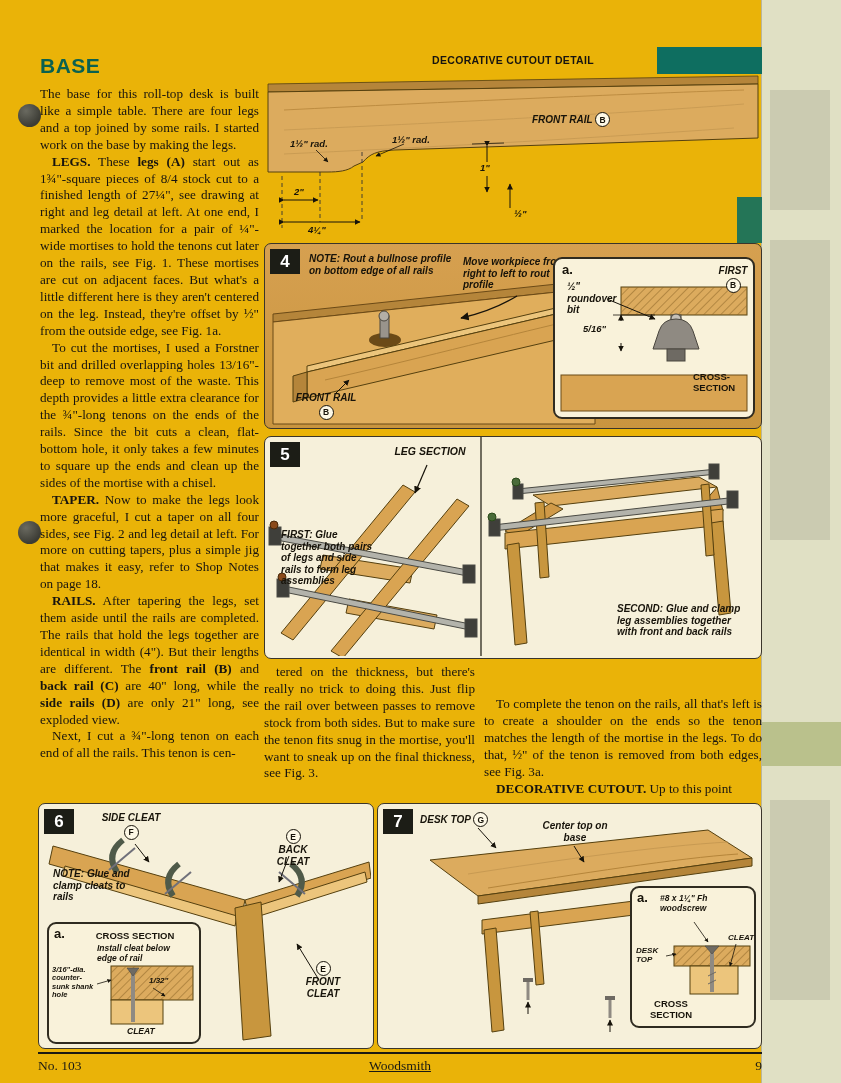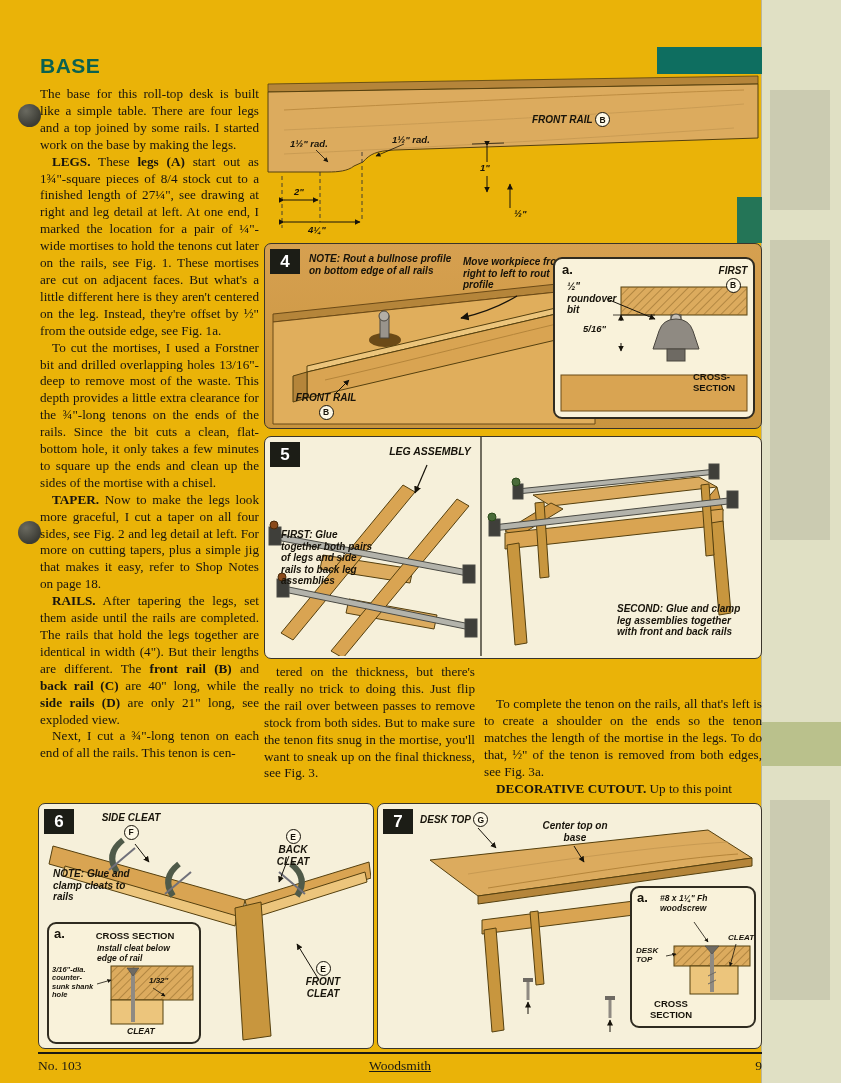--- a/index.html
+++ b/index.html
@@ -76,20 +76,21 @@
   <div class="col left-col first-flush">
       <p class="para"><span>The base for this roll-top desk is built like a simple table. There are four legs and a top joined by some rails. I started work on the base by making the legs.</span></p>
       <p class="para"><span class="b">LEGS.</span><span> These </span><span class="b">legs (A)</span><span> start out as 1¾"-square pieces of 8/4 stock cut to a finished length of 27¼", see drawing at right and leg detail at left. At one end, I marked the location for a pair of ¼"-wide mortises to hold the tenons cut later on the rails, see Fig. 1. These mortises are cut on adjacent faces. But what's a little different here is they aren't centered on the leg. Instead, they're offset by ½" from the outside edge, see Fig. 1a.</span></p>
       <p class="para"><span>To cut the mortises, I used a Forstner bit and drilled overlapping holes 13/16"-deep to remove most of the waste. This depth provides a little extra clearance for the ¾"-long tenons on the ends of the rails. Since the bit cuts a clean, flat-bottom hole, it only takes a few minutes to square up the ends and clean up the sides of the mortise with a chisel.</span></p>
       <p class="para"><span class="b">TAPER.</span><span> Now to make the legs look more graceful, I cut a taper on all four sides, see Fig. 2 and leg detail at left. For more on cutting tapers, plus a simple jig that makes it easy, refer to Shop Notes on page 18.</span></p>
       <p class="para"><span class="b">RAILS.</span><span> After tapering the legs, set them aside until the rails are completed. The rails that hold the legs together are identical in width (4"). But their lengths are different. The </span><span class="b">front rail (B)</span><span> and </span><span class="b">back rail (C)</span><span> are 40" long, while the </span><span class="b">side rails (D)</span><span> are only 21" long, see exploded view.</span></p>
       <p class="para"><span>Next, I cut a ¾"-long tenon on each end of all the rails. This tenon is cen-</span></p>
     </div>
 
   <div class="detail">
+    <div class="detail-title">DECORATIVE CUTOUT DETAIL</div>
     <svg width="498" height="172" viewBox="0 0 498 172" style="top:20px">
       <defs>
         <marker id="ahd" markerWidth="7" markerHeight="7" refX="5.5" refY="3" orient="auto">
           <path d="M0,0 L6,3 L0,6 Z" fill="#17130a"></path>
           </marker>
       </defs>
       <polygon points="4,12 494,4 494,12 4,20" fill="#b5853a" stroke="#55400f" stroke-width="0.8"></polygon>
       <path d="M4,20 L494,12 L494,66 L130,78 C112,79 106,82 99,90 L90,94 C84,99 74,100 64,100 L4,100 Z" fill="#dcab5e" stroke="#55400f" stroke-width="1"></path>
       <path d="M20,38 C180,30 360,22 480,18" stroke="#b5853a" fill="none" stroke-width="1" opacity=".8"></path>
       <path d="M20,58 C200,50 380,40 480,32" stroke="#c89a52" fill="none" stroke-width="1" opacity=".9"></path>
@@ -242,23 +243,23 @@
         <rect x="224" y="82" width="11" height="17" fill="#3f3f3a"></rect>
         <rect x="462" y="54" width="11" height="17" fill="#3f3f3a"></rect>
         <polygon points="252,52 452,32 452,37 252,57" fill="#b3b3ab"></polygon>
         <rect x="248" y="47" width="10" height="15" fill="#3f3f3a"></rect>
         <rect x="444" y="27" width="10" height="15" fill="#3f3f3a"></rect>
       </g>
       <circle cx="227" cy="80" r="4" fill="#4a6b3a" stroke="#2a4a1a"></circle>
       <circle cx="251" cy="45" r="4" fill="#4a6b3a" stroke="#2a4a1a"></circle>
     </svg>
     <div class="badge">5</div>
-    <div class="lbl" style="left:118px;top:9px;width:94px;text-align:center;font-size:10.5px">LEG ASSEMBLY</div>
+    <div class="lbl" style="left:118px;top:9px;width:94px;text-align:center;font-size:10.5px">LEG SECTION</div>
     <div class="note" style="left:16px;top:92px;width:96px">
-      <span>FIRST:</span><span> Glue together both pairs of legs and side rails to back leg assemblies</span>
+      <span>FIRST:</span><span> Glue together both pairs of legs and side rails to form leg assemblies</span>
     </div>
     <div class="note" style="left:352px;top:166px;width:134px">
       <span>SECOND:</span><span> Glue and clamp leg assemblies together with front and back rails</span>
     </div>
   </div>
 
   <div class="col mid-col">
       <p class="para"><span>tered on the thickness, but there's really no trick to doing this. Just flip the rail over between passes to remove stock from both sides. But to make sure the tenon fits snug in the mortise, you'll want to sneak up on the final thickness, see Fig. 3.</span></p>
     </div>
   <div class="col right-col">

